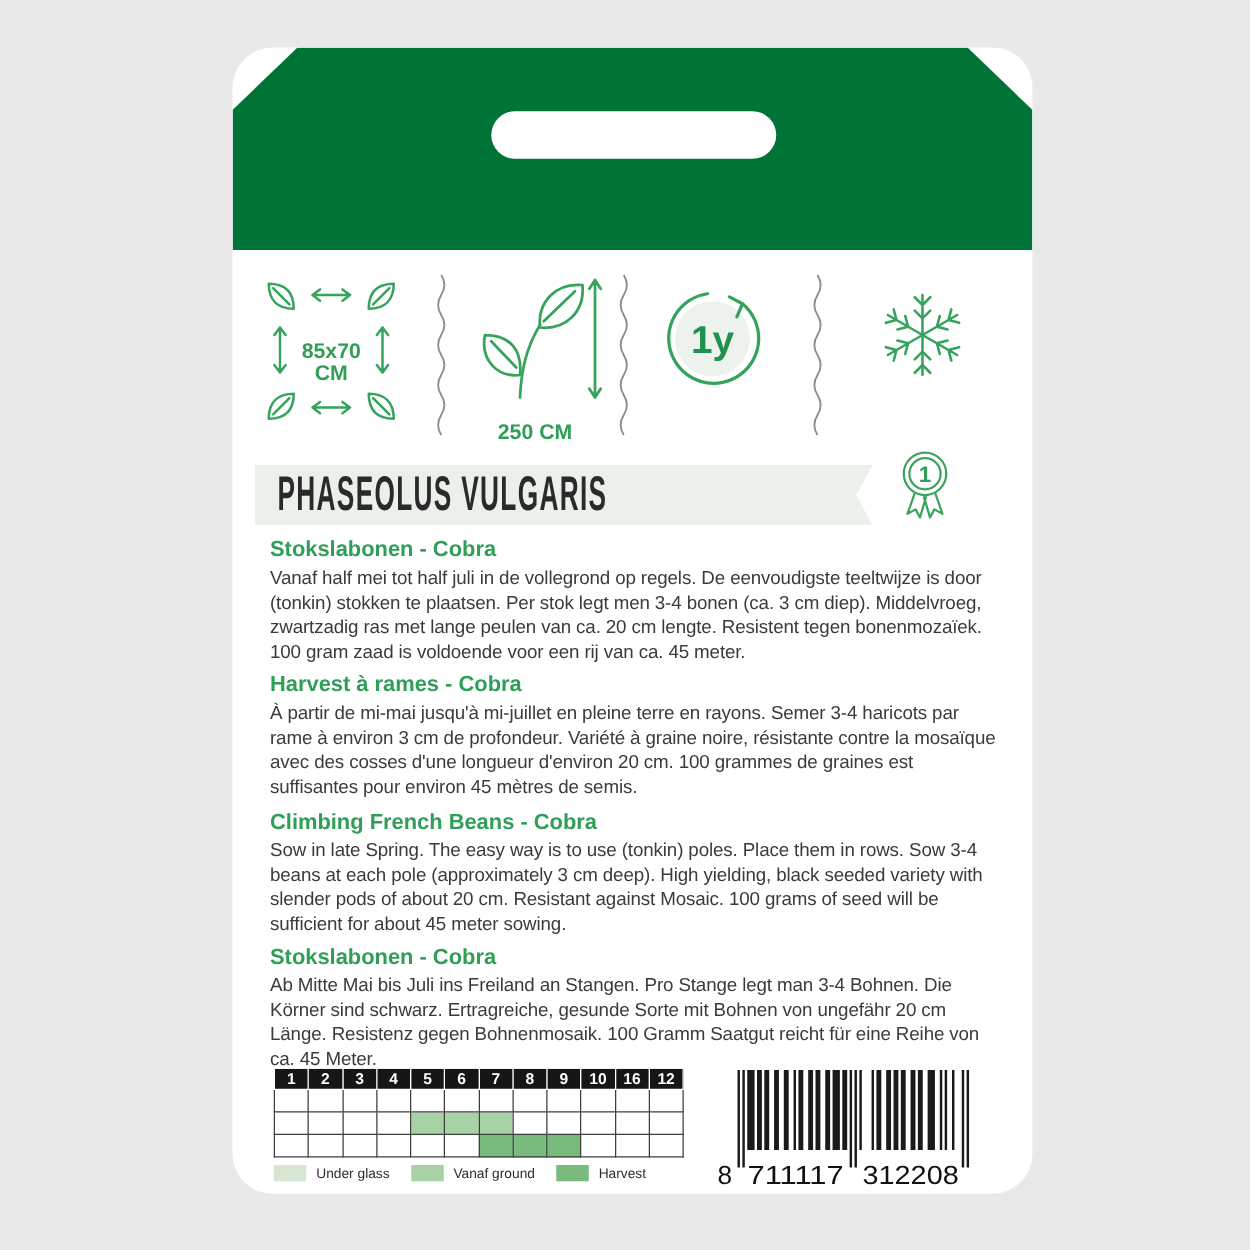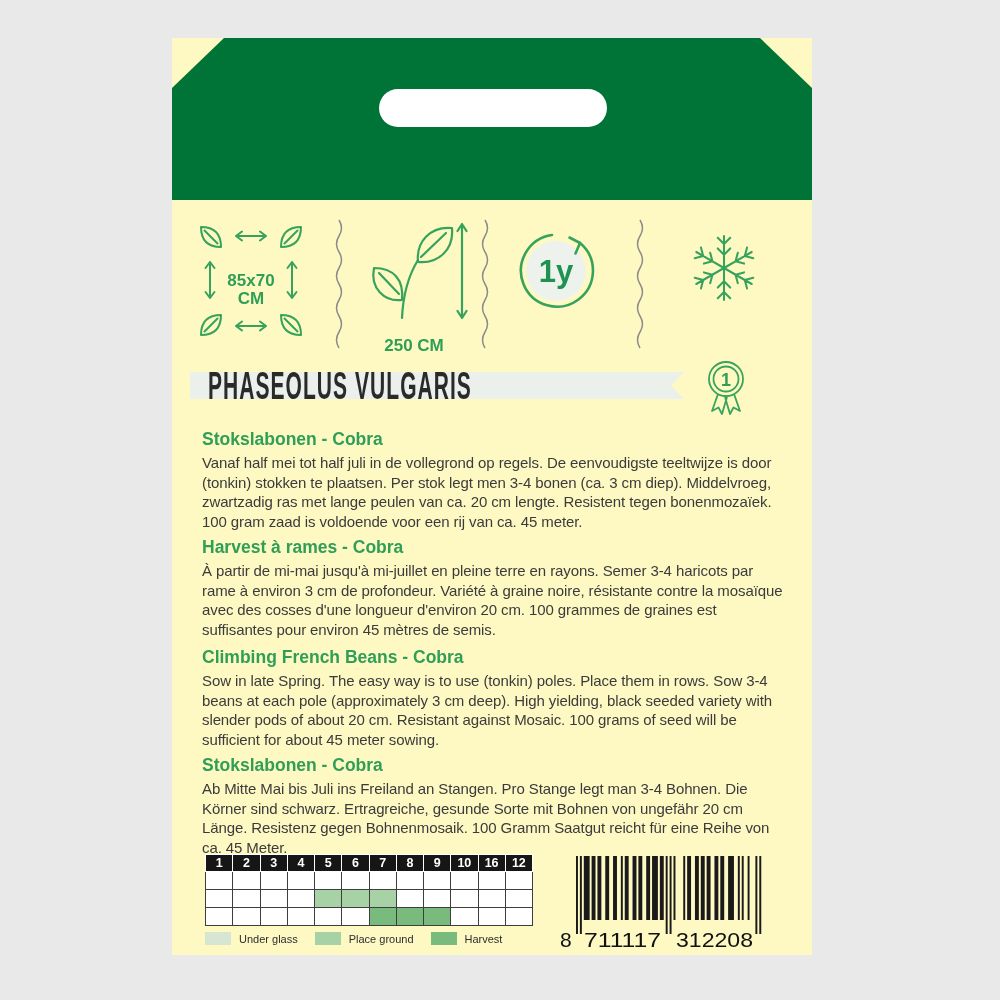--- a/index.html
+++ b/index.html
@@ -1,35 +1,35 @@
 <!DOCTYPE html>
 <html><head>
 <meta charset="utf-8">
 <style>
   html,body{margin:0;padding:0;}
   .stage{position:relative;width:1000px;height:1000px;background:#e9e9e9;overflow:hidden;
          font-family:"Liberation Sans",sans-serif;}
-  .packet{position:absolute;left:172px;top:38px;width:640px;height:917px;background:#fef9c3;}
+  .packet{position:absolute;left:186px;top:38px;width:640px;height:917px;background:#ffffff;border-radius:32px;}
 
   
   .hdr{position:absolute;left:0;top:0;width:640px;height:162px;background:#007336;
        clip-path:polygon(52px 0, 588px 0, 640px 50px, 640px 162px, 0 162px, 0 50px);}
   .handle{position:absolute;left:207px;top:51px;width:228px;height:38px;border-radius:19px;background:#ffffff;}
 
   
   .icon{position:absolute;}
   #icon-spacing{left:20px;top:180px;}
   #icon-height{left:190px;top:176px;}
   #icon-cycle{left:338px;top:184px;}
   #icon-snow{left:512px;top:190px;}
   .wavy{position:absolute;top:180px;}
   #wavy1{left:161px;} #wavy2{left:307px;} #wavy3{left:462px;}
 
   
-  .band{position:absolute;left:18px;top:334px;width:494px;height:27px;background:#ebf0ea;
+  .band{position:absolute;left:18px;top:334px;width:494px;height:48px;background:#ebf0ea;
         clip-path:polygon(0 0,100% 0,calc(100% - 13px) 50%,100% 100%,0 100%);
         display:flex;align-items:center;}
   .band .latin{display:inline-block;transform:scale(.70,1.30);transform-origin:0 50%;
         font-size:30px;font-weight:700;letter-spacing:1.5px;color:#2a2a2a;margin-left:18px;white-space:nowrap;}
   .medal{position:absolute;left:531px;top:320px;}
 
   
   .sect{position:absolute;left:30px;width:586px;}
   #s0{top:391px;} #s1{top:499px;} #s2{top:609px;} #s3{top:717px;}
   .sect h3{margin:0 0 3px 0;font-size:17.5px;line-height:21px;color:#2f9e57;font-weight:700;}
@@ -223,21 +223,21 @@
         </tbody>
     </table>
 
     <div class="legend">
         <div class="legend-item">
           <span class="sw" style="background: rgb(214, 230, 210);"></span>
           <span class="lb">Under glass</span>
         </div>
         <div class="legend-item">
           <span class="sw" style="background: rgb(166, 210, 166);"></span>
-          <span class="lb">Place ground</span>
+          <span class="lb">Vanaf ground</span>
         </div>
         <div class="legend-item">
           <span class="sw" style="background: rgb(121, 187, 125);"></span>
           <span class="lb">Harvest</span>
         </div>
       </div>
 
     <svg class="barcode" width="232" height="96" viewBox="0 0 232 96">
       <g>
           <rect x="24.00" y="2" width="1.95" height="78" fill="#1a1a1a"></rect>

